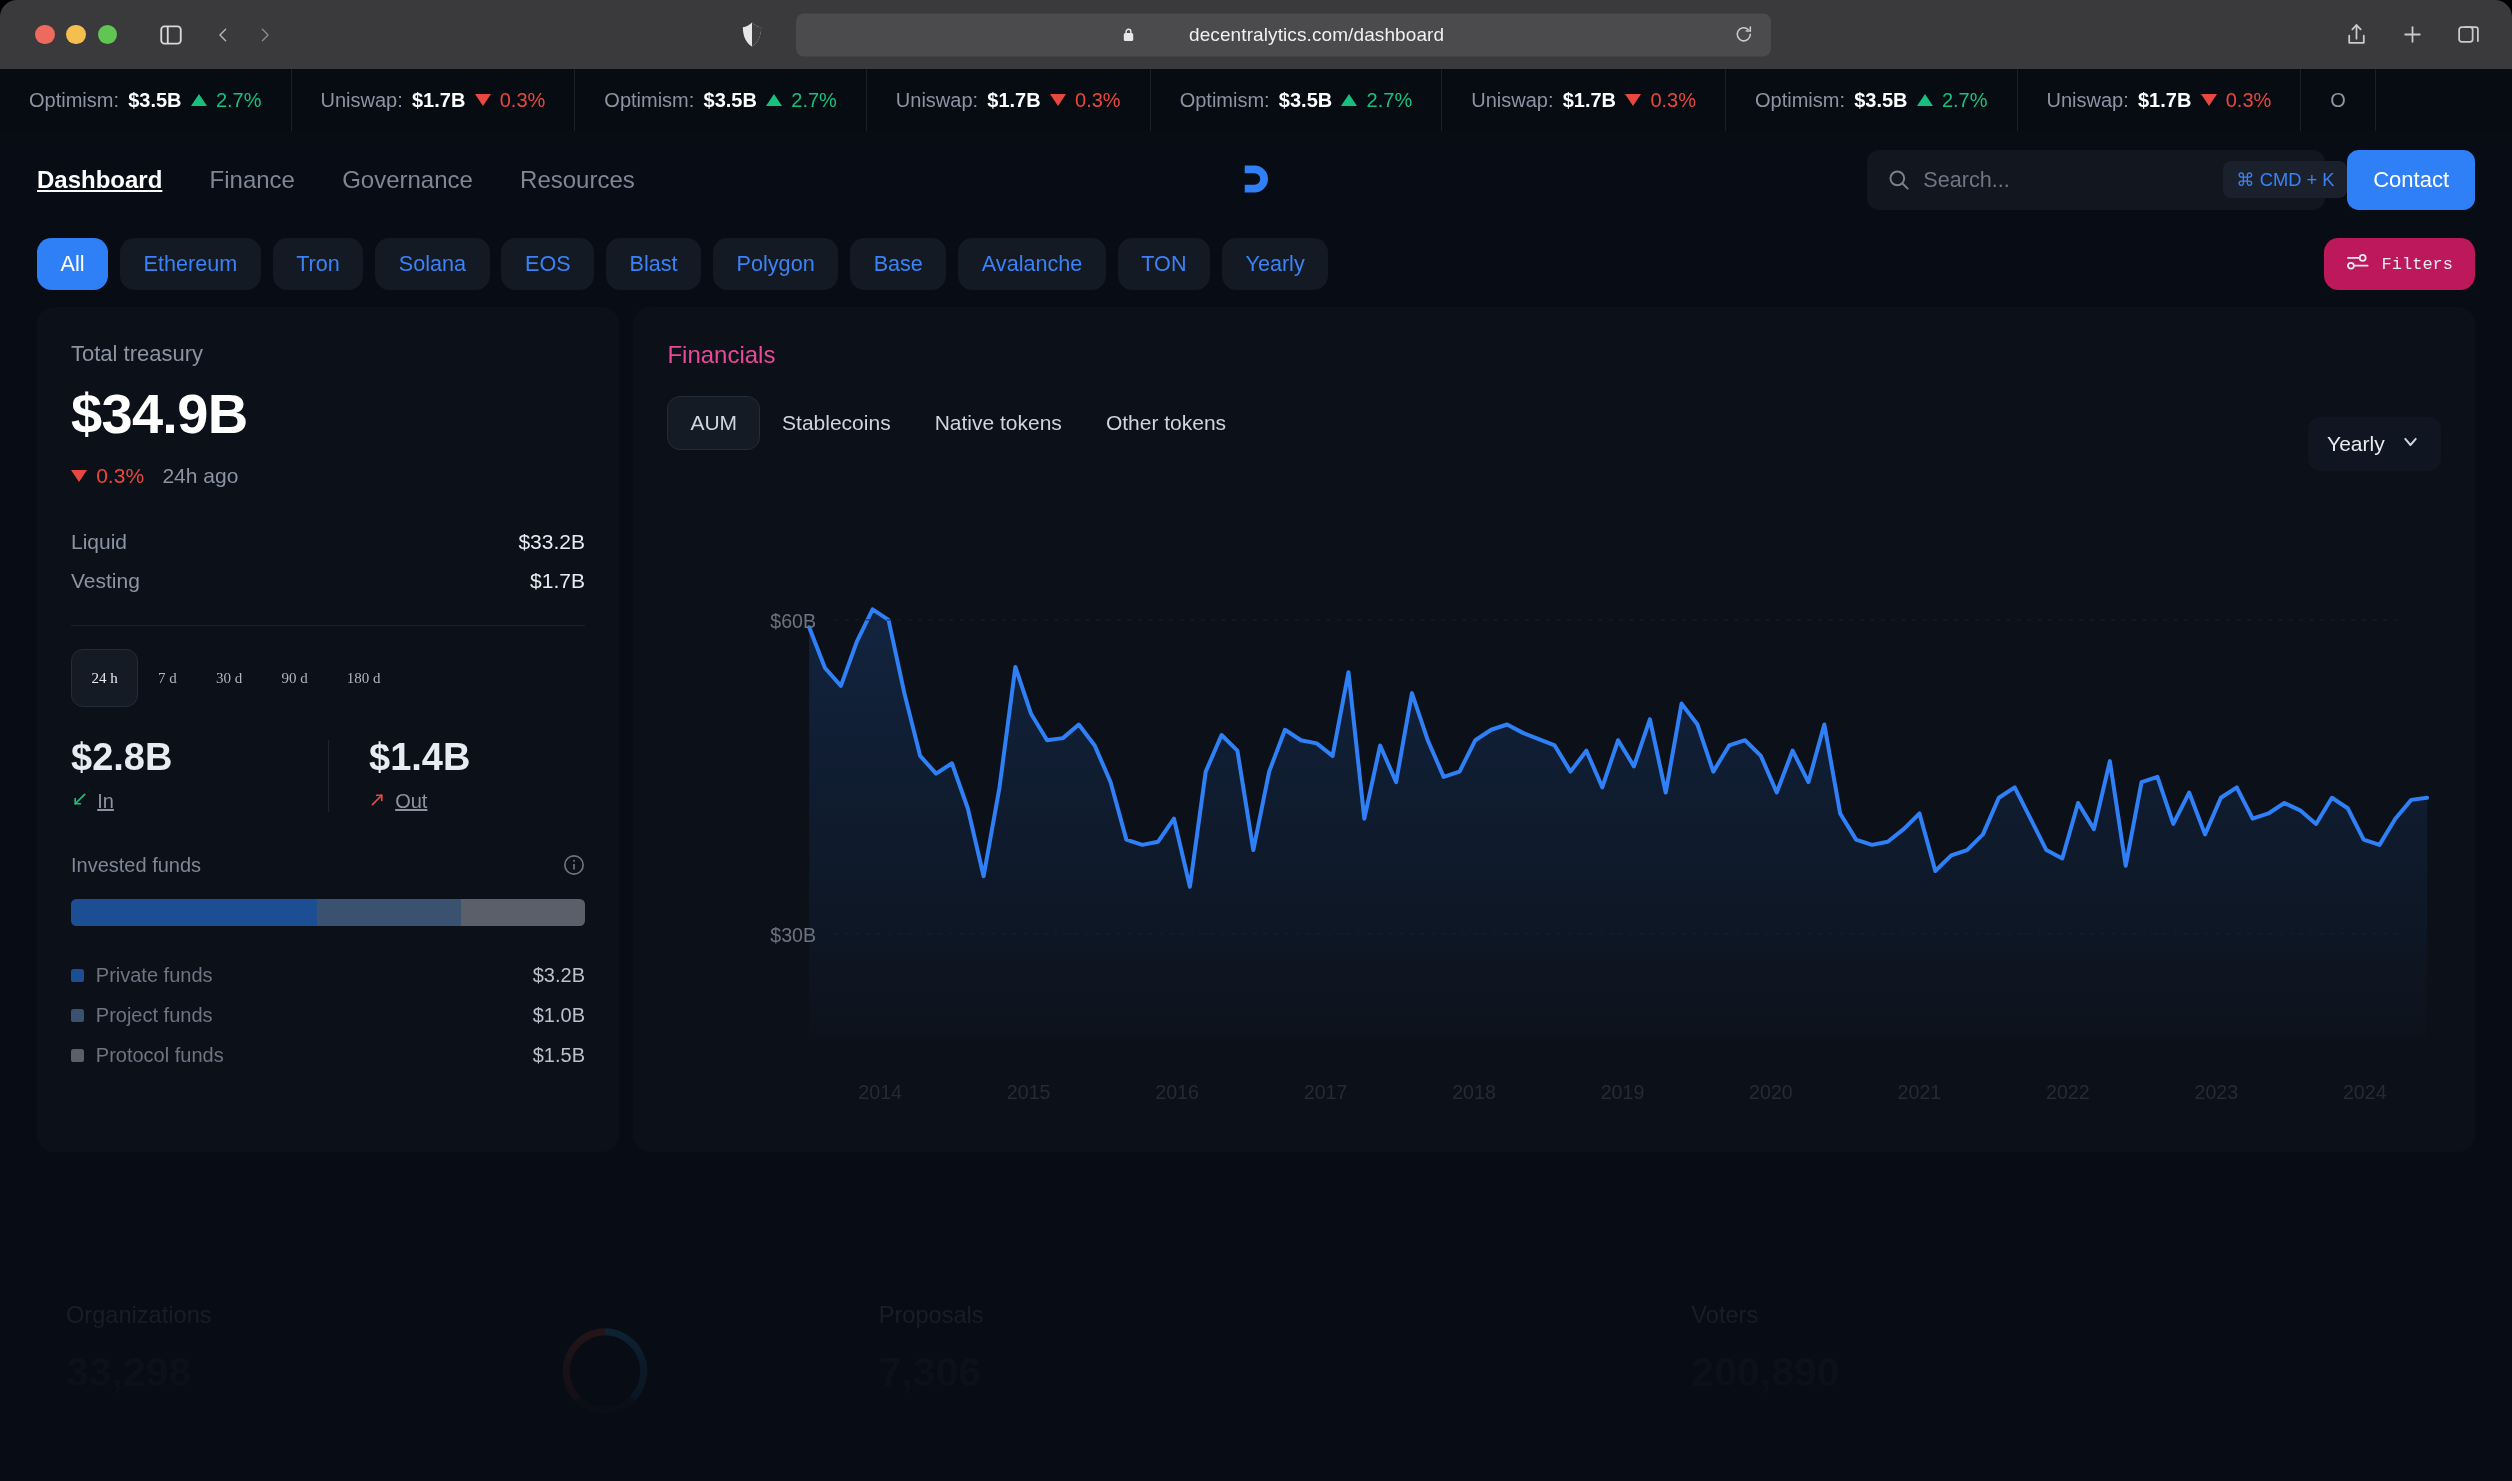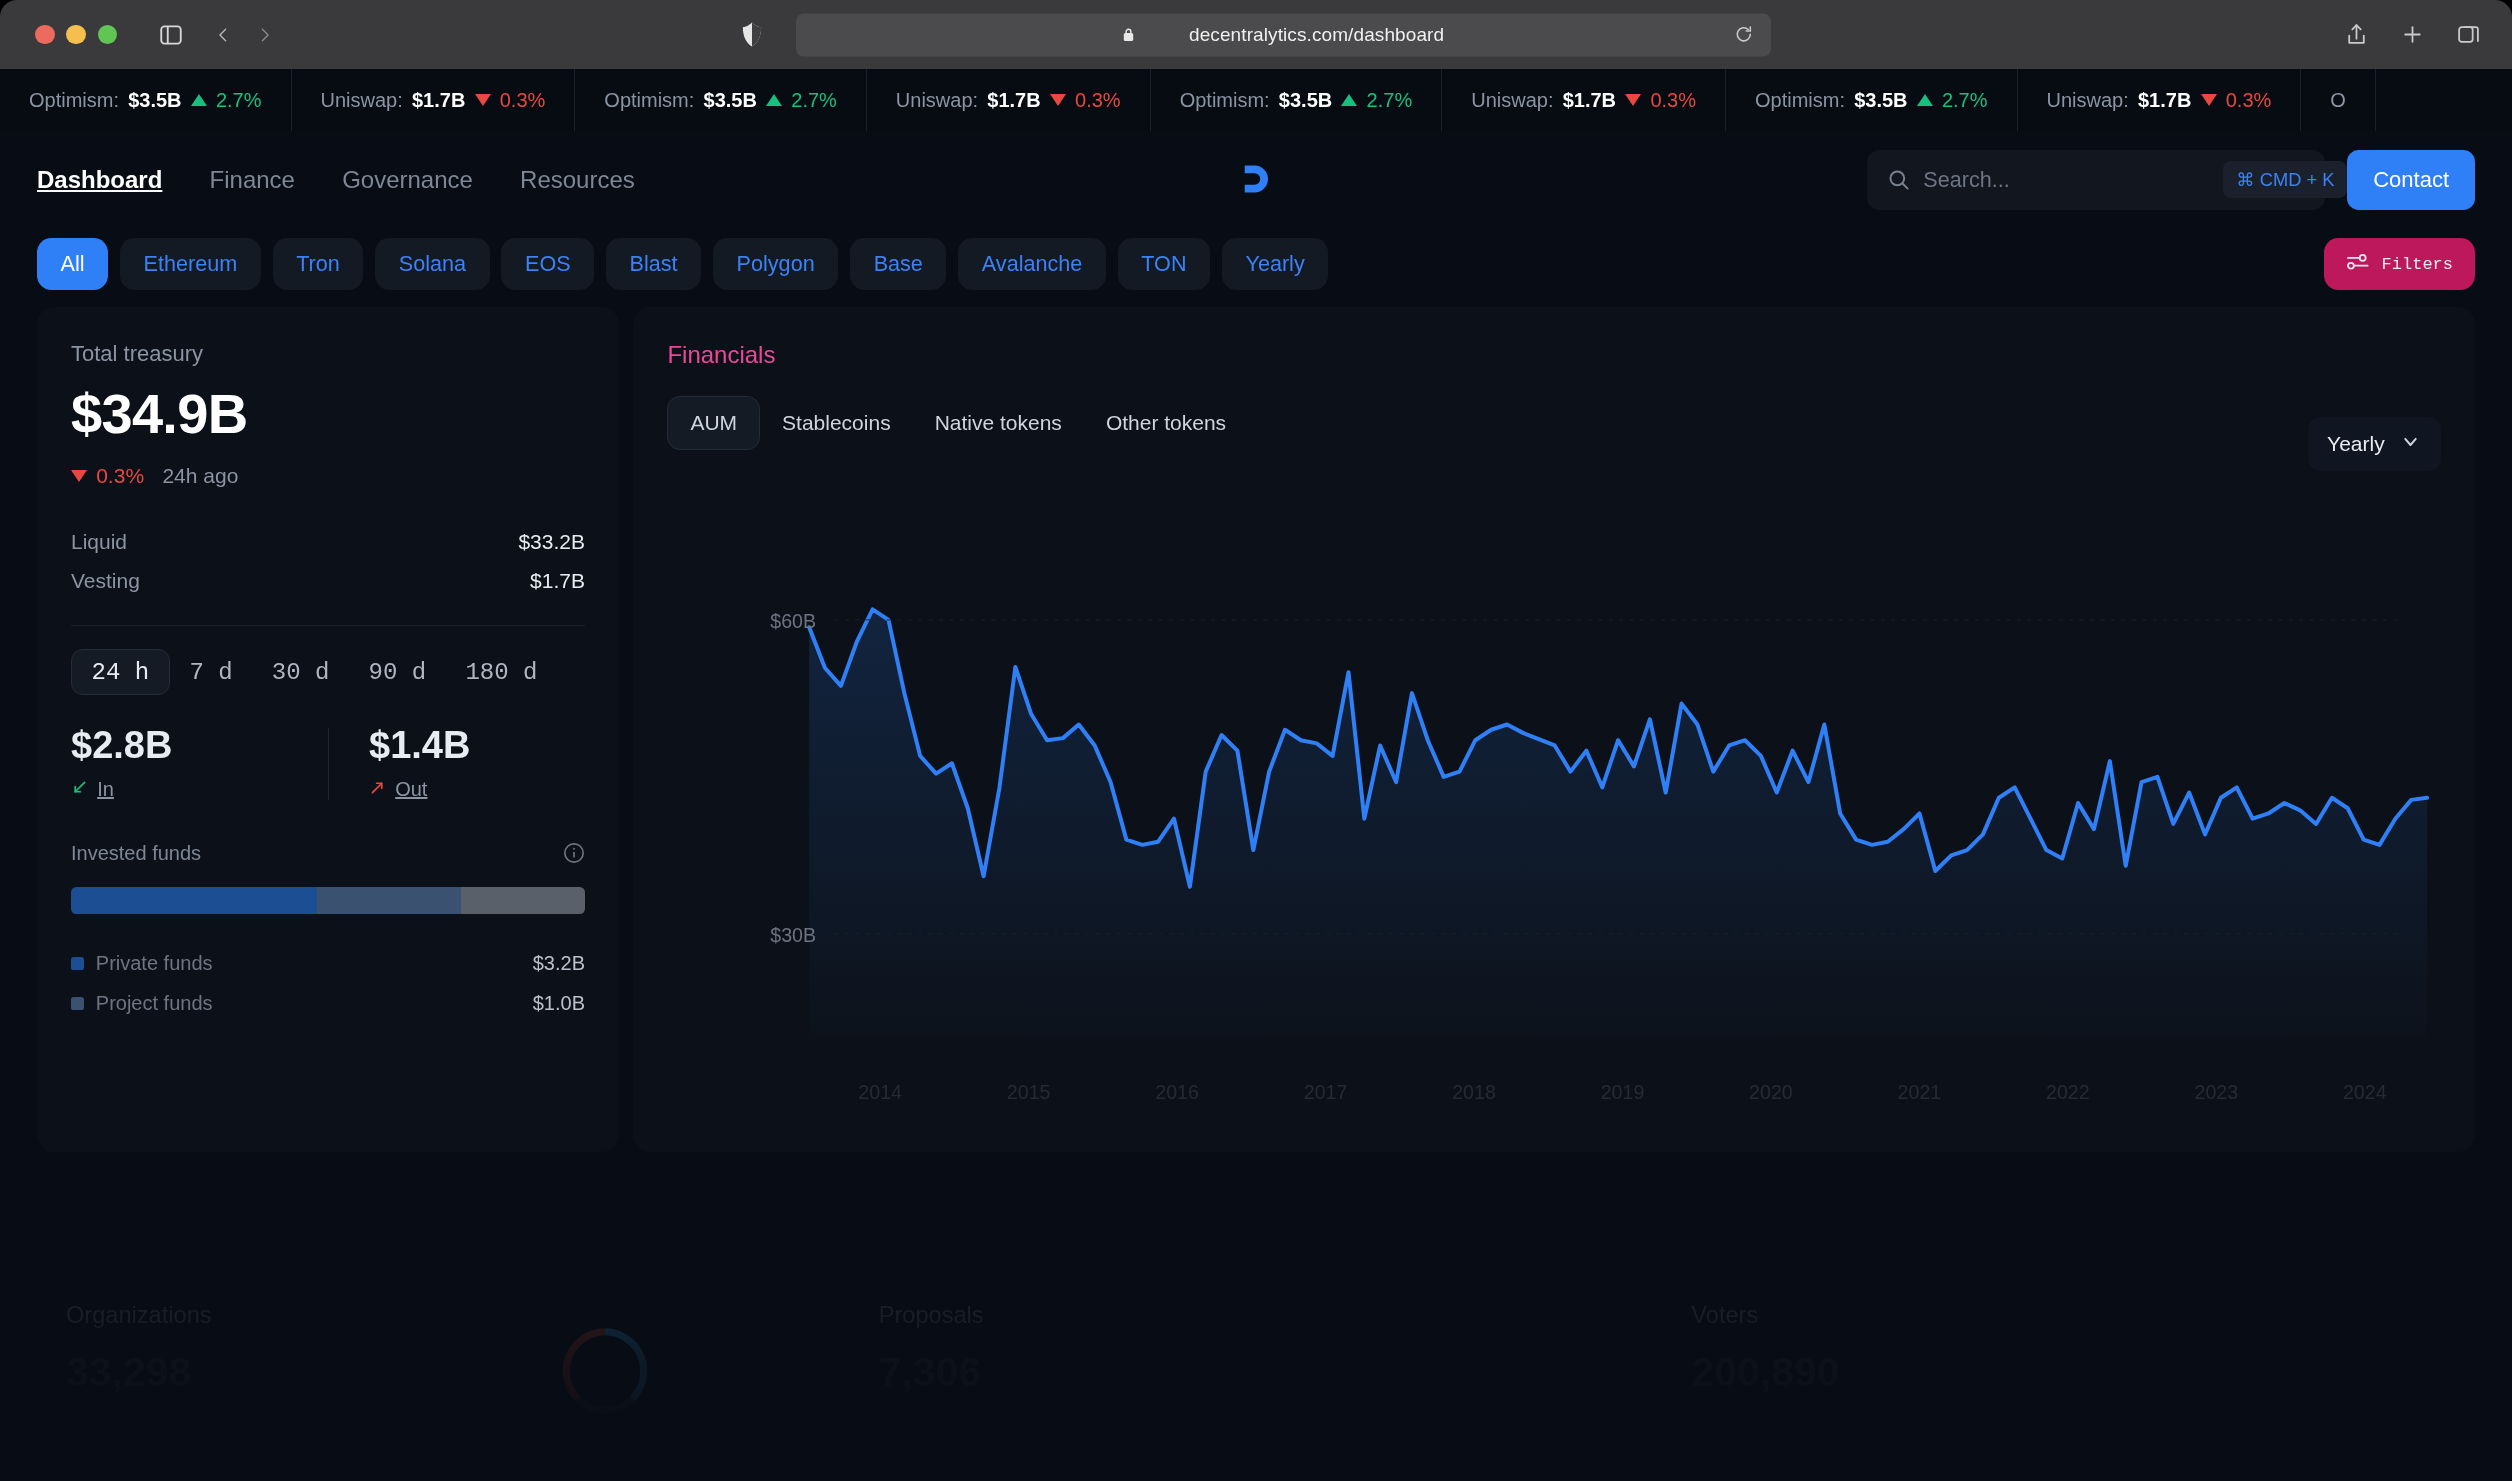--- a/index.html
+++ b/index.html
@@ -124,23 +124,23 @@
 
   .kv-list { margin-top: 35px; }
   .kv { display: flex; justify-content: space-between; align-items: center; font-size: 21px; padding: 7.2px 0; }
   .kv-k { color: #8b94a3; }
   .kv-v { color: #e8ecf2; }
 
   .divider { height: 0.7px; background: #1a212c; margin: 25px 0 0 0; }
 
   .range-tabs { display: flex; gap: 0; margin-top: 23.6px; }
   .range-tab {
-    height: 46px; padding: 0 19.6px; border-radius: 11.8px; background: transparent;
-    color: #aeb6c2; font-size: 24px; display: inline-flex; align-items: center;
-    border: 0; font-family: Liberation Mono, monospace; cursor: pointer;
+    height: 58px; padding: 0 19.6px; border-radius: 11.8px; background: transparent;
+    color: #aeb6c2; font-size: 15px; display: inline-flex; align-items: center;
+    border: 0; font-family: Liberation Serif, serif; cursor: pointer;
   }
   .range-tab.active { background: #141b25; border: 0.7px solid #232c39; color: #e8ecf2; }
 
   .inout { display: flex; margin-top: 29px; position: relative; }
   .inout-col { width: 50%; }
   .inout-col:last-child { padding-left: 41px; }
   .inout-sep { position: absolute; left: 50%; top: 3.9px; width: 0.7px; height: 72px; background: #1e2530; }
   .inout-num { color: #e8ecf2; font-size: 38px; font-weight: 700; }
   .inout-lbl { display: flex; align-items: center; gap: 9.2px; color: #8b94a3; font-size: 20px; margin-top: 10.5px; text-decoration: underline; }
 
@@ -460,20 +460,25 @@
       <div class="legend" id="legend">
           <div class="legend-row">
             <span class="swatch" style="background:#1b4e93"></span>
             <span class="legend-name">Private funds</span>
             <span class="legend-val">$3.2B</span>
           </div>
           <div class="legend-row">
             <span class="swatch" style="background:#3b5170"></span>
             <span class="legend-name">Project funds</span>
             <span class="legend-val">$1.0B</span>
+          </div>
+          <div class="legend-row">
+            <span class="swatch" style="background:#5a6069"></span>
+            <span class="legend-name">Protocol funds</span>
+            <span class="legend-val">$1.5B</span>
           </div>
         </div>
     </div>
 
     <div class="panel right-panel">
       <div class="fin-title">Financials</div>
       <div class="fin-tabs" id="fintabs">
           <button class="fin-tab active">AUM</button>
           <button class="fin-tab">Stablecoins</button>
           <button class="fin-tab">Native tokens</button>

